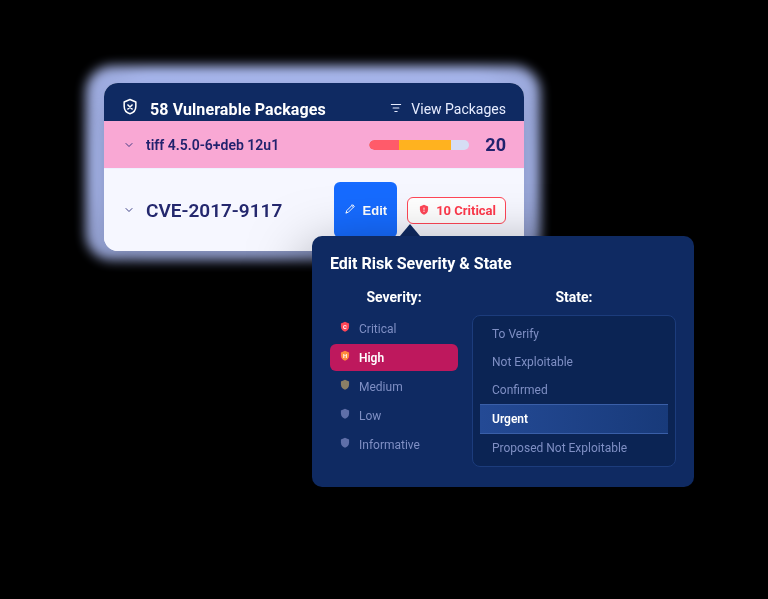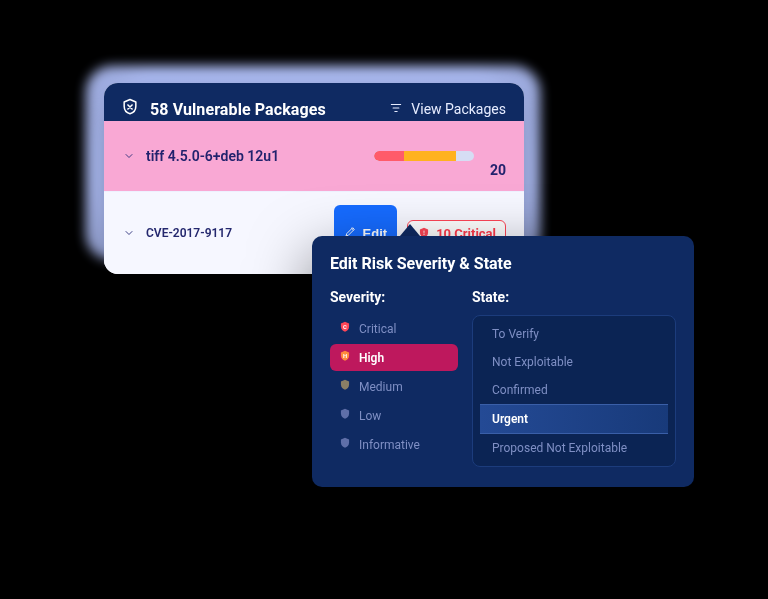--- a/index.html
+++ b/index.html
@@ -59,25 +59,25 @@
   }
   .row1 { background:#f9a8d4; color:#21226d; font-weight:600; border-bottom:1px solid #eef1ff;}
   .row-name { flex:1; font-size:14px; font-weight:600;}
   .bar {
     width: 100px; height: 10px; border-radius: 6px;
     background: #d6ddf4; position: relative; overflow:hidden;
   }
   .bar .seg { position:absolute; top:0; bottom:0; }
   .bar .seg.red    { left:0;   width:30%; background:#ff5b6a; border-radius:6px 0 0 6px; }
   .bar .seg.orange { left:30%; width:52%; background:#ffb21f; }
-  .bar-value { font-size:14px; font-weight:700; color:#21226d; margin-left:6px;margin-top:28px;}
+  .bar-value { font-size:18px; font-weight:700; color:#21226d; margin-left:6px;}
 
   
   .row2 { background:#f6f7ff; }
-  .cve-name { flex:1; font-size:12px; font-weight:600; color:#24286e;}
+  .cve-name { flex:1; font-size:19px; font-weight:600; color:#24286e;}
   .btn-edit {
     background:#166bff; color:#fff; border:none; border-radius:6px;
     padding:20px 10px; font-size:13px; font-weight:700;
     display:flex; align-items:center; gap:6px; cursor:pointer;
   }
   .badge-critical {
     border:1.5px solid #ff4657; color:#ff3a4c; background:#fff;
     border-radius:6px; padding:5px 9px; font-size:13px; font-weight:700;
     display:flex; align-items:center; gap:5px;
   }
@@ -102,21 +102,21 @@
     width:382px;
     background:#0f2a62;
     border-radius:10px;
     padding:18px 18px 20px 18px;
     color:#cfd8f7;
     z-index:3;
     box-shadow: 0 20px 60px rgba(0,0,0,0.5);
     margin-left: 16px;
   }
   .popover-title { color:#fff; font-size:16px; font-weight:700; margin-bottom:16px;}
-  .cols { display:flex; gap:14px; }
+  .cols { display:flex; gap:14px;text-align:center; }
   .col { flex:0 0 auto; }
   .col + .col { flex:1; }
   .col h4 { color:#fff; font-size:14px; font-weight:700; margin-bottom:10px;}
   .opt-list { display:flex; flex-direction:column; gap:2px; }
   .opt {
     display:flex; align-items:center; gap:7px;
     font-size:12px; color:#7f8fc4;
     padding:5px 8px; border-radius:6px;
     cursor:pointer;
   }

